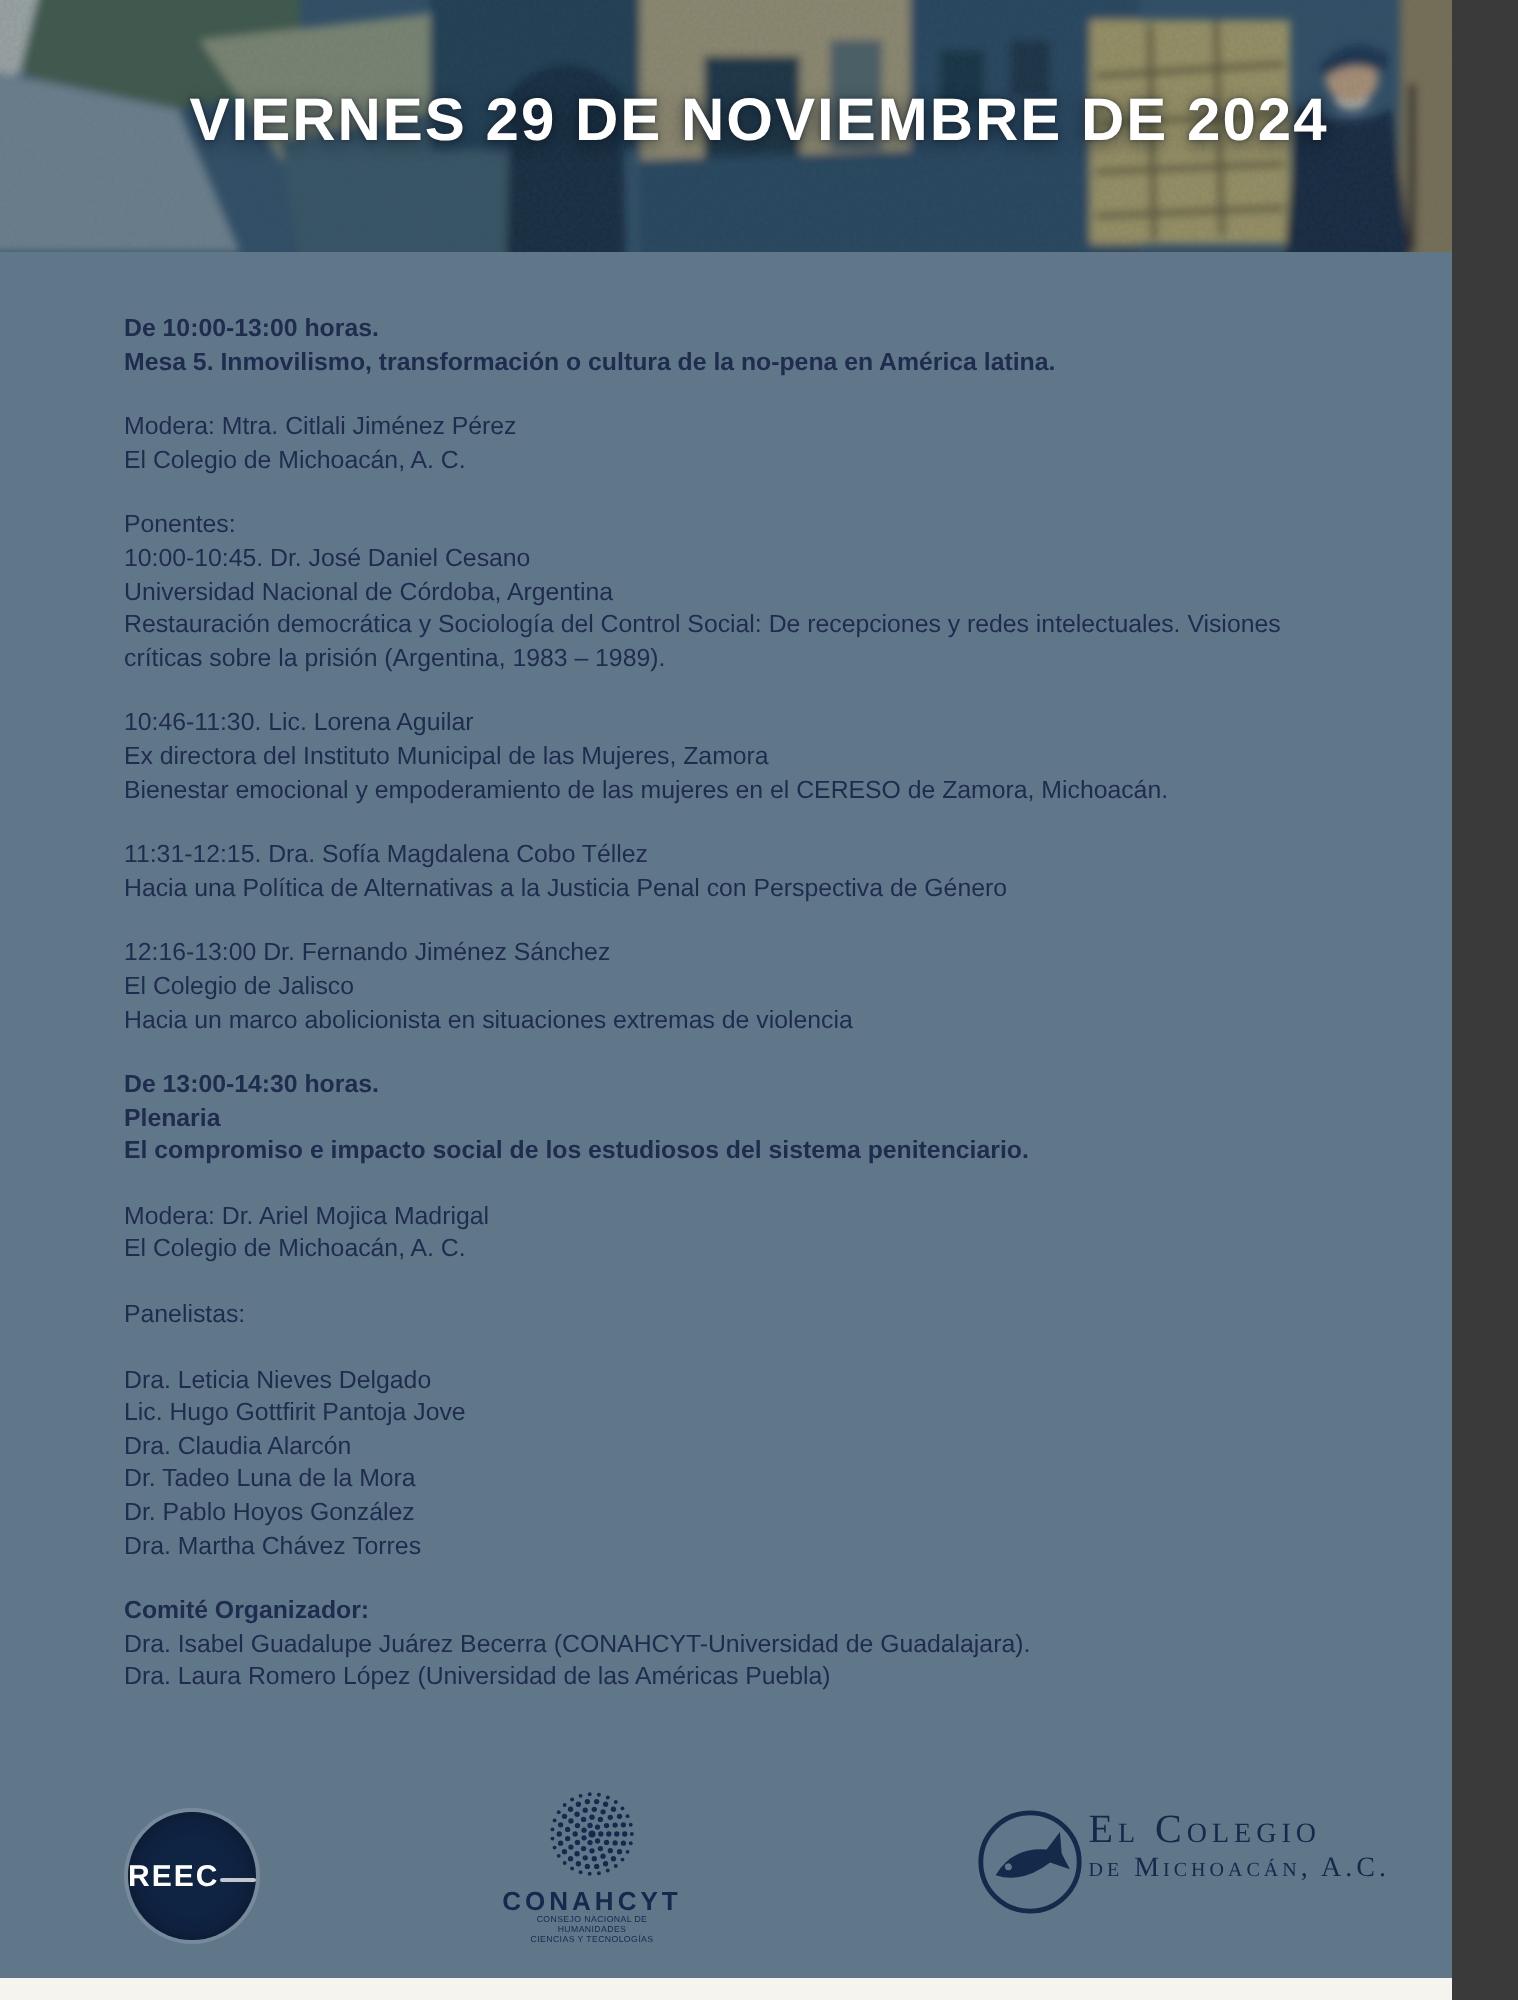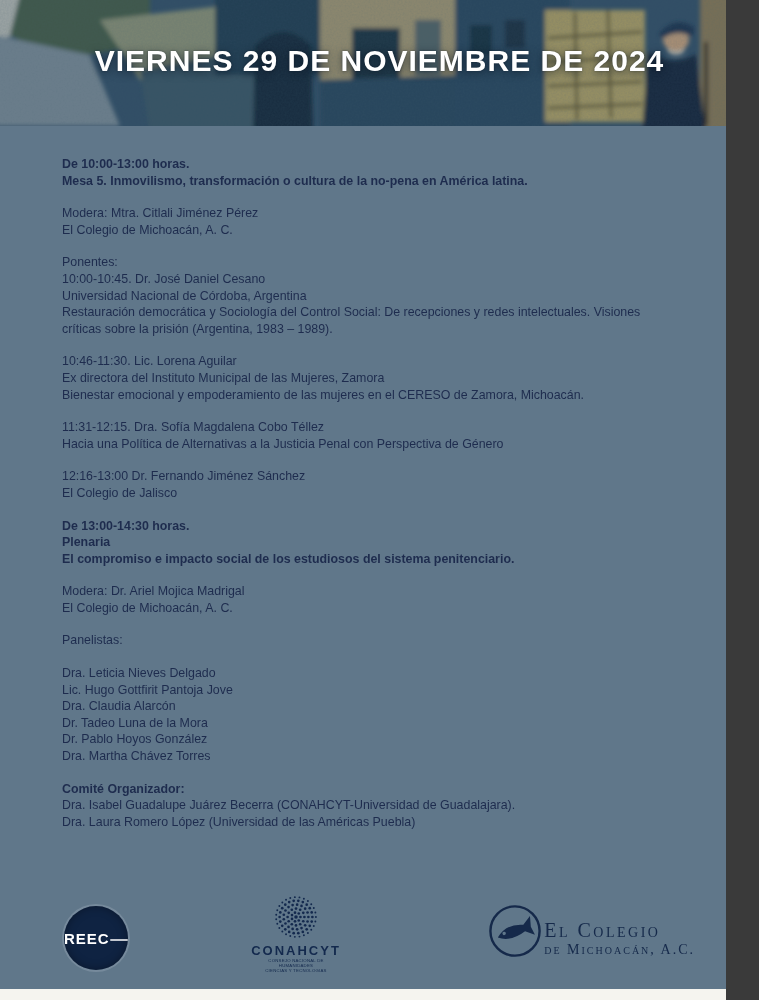--- a/index.html
+++ b/index.html
@@ -24,21 +24,21 @@
   .reec{position:absolute;left:64px;top:14px;width:64px;height:64px;border-radius:50%;background:#0f2342;
         display:flex;flex-direction:row;align-items:center;justify-content:center;
         box-shadow:0 0 0 2px rgba(220,230,240,.18), inset 0 0 10px rgba(0,0,0,.35);}
   .reec-text{color:#ffffff;font-weight:700;font-size:15px;letter-spacing:1px;}
   .reec-rule{width:20px;height:2px;background:rgba(255,255,255,.75);margin-top:3px;border-radius:1px;}
   .conahcyt{position:absolute;left:236px;top:2px;width:120px;text-align:center;color:#13294d;}
   .conahcyt-emblem{width:46px;height:46px;display:block;margin:0 auto;}
   .conahcyt-name{font-size:13px;font-weight:700;letter-spacing:2px;margin-top:3px;}
   .conahcyt-tagline{font-size:6px;line-height:7px;letter-spacing:.3px;transform:scale(.72);transform-origin:50% 0;}
   .conahcyt-tagline span{display:block;}
-  .colmich{position:absolute;right:64px;top:12px;display:flex;align-items:flex-end;gap:2px;color:#15294a;}
+  .colmich{position:absolute;right:64px;top:12px;display:flex;align-items:flex-start;gap:2px;color:#15294a;}
   .colmich-emblem{width:54px;height:54px;display:block;}
   .colmich-text{font-family:"Liberation Serif","DejaVu Serif",serif;font-variant:small-caps;}
   .colmich-line1{font-size:20px;letter-spacing:2.5px;line-height:22px;}
   .colmich-line2{font-size:14px;letter-spacing:2px;line-height:17px;}
   .bottom-strip{position:absolute;left:0;bottom:0;width:759px;height:11px;background:#f5f4ef;}
 </style>
 </head>
 <body>
 
 <div class="page">
@@ -112,20 +112,21 @@
         <p class="line">Ex directora del Instituto Municipal de las Mujeres, Zamora</p>
         <p class="line">Bienestar emocional y empoderamiento de las mujeres en el CERESO de Zamora, Michoacán.</p>
       </div>
       <div class="block">
         <p class="line">11:31-12:15. Dra. Sofía Magdalena Cobo Téllez</p>
         <p class="line">Hacia una Política de Alternativas a la Justicia Penal con Perspectiva de Género</p>
       </div>
       <div class="block">
         <p class="line">12:16-13:00 Dr. Fernando Jiménez Sánchez</p>
         <p class="line">El Colegio de Jalisco</p>
+        <p class="line">Hacia un marco abolicionista en situaciones extremas de violencia</p>
       </div>
       <div class="block gap-large">
         <p class="line bold">De 13:00-14:30 horas.</p>
         <p class="line bold">Plenaria</p>
         <p class="line bold">El compromiso e impacto social de los estudiosos del sistema penitenciario.</p>
       </div>
       <div class="block">
         <p class="line">Modera: Dr. Ariel Mojica Madrigal</p>
         <p class="line">El Colegio de Michoacán, A. C.</p>
       </div>

